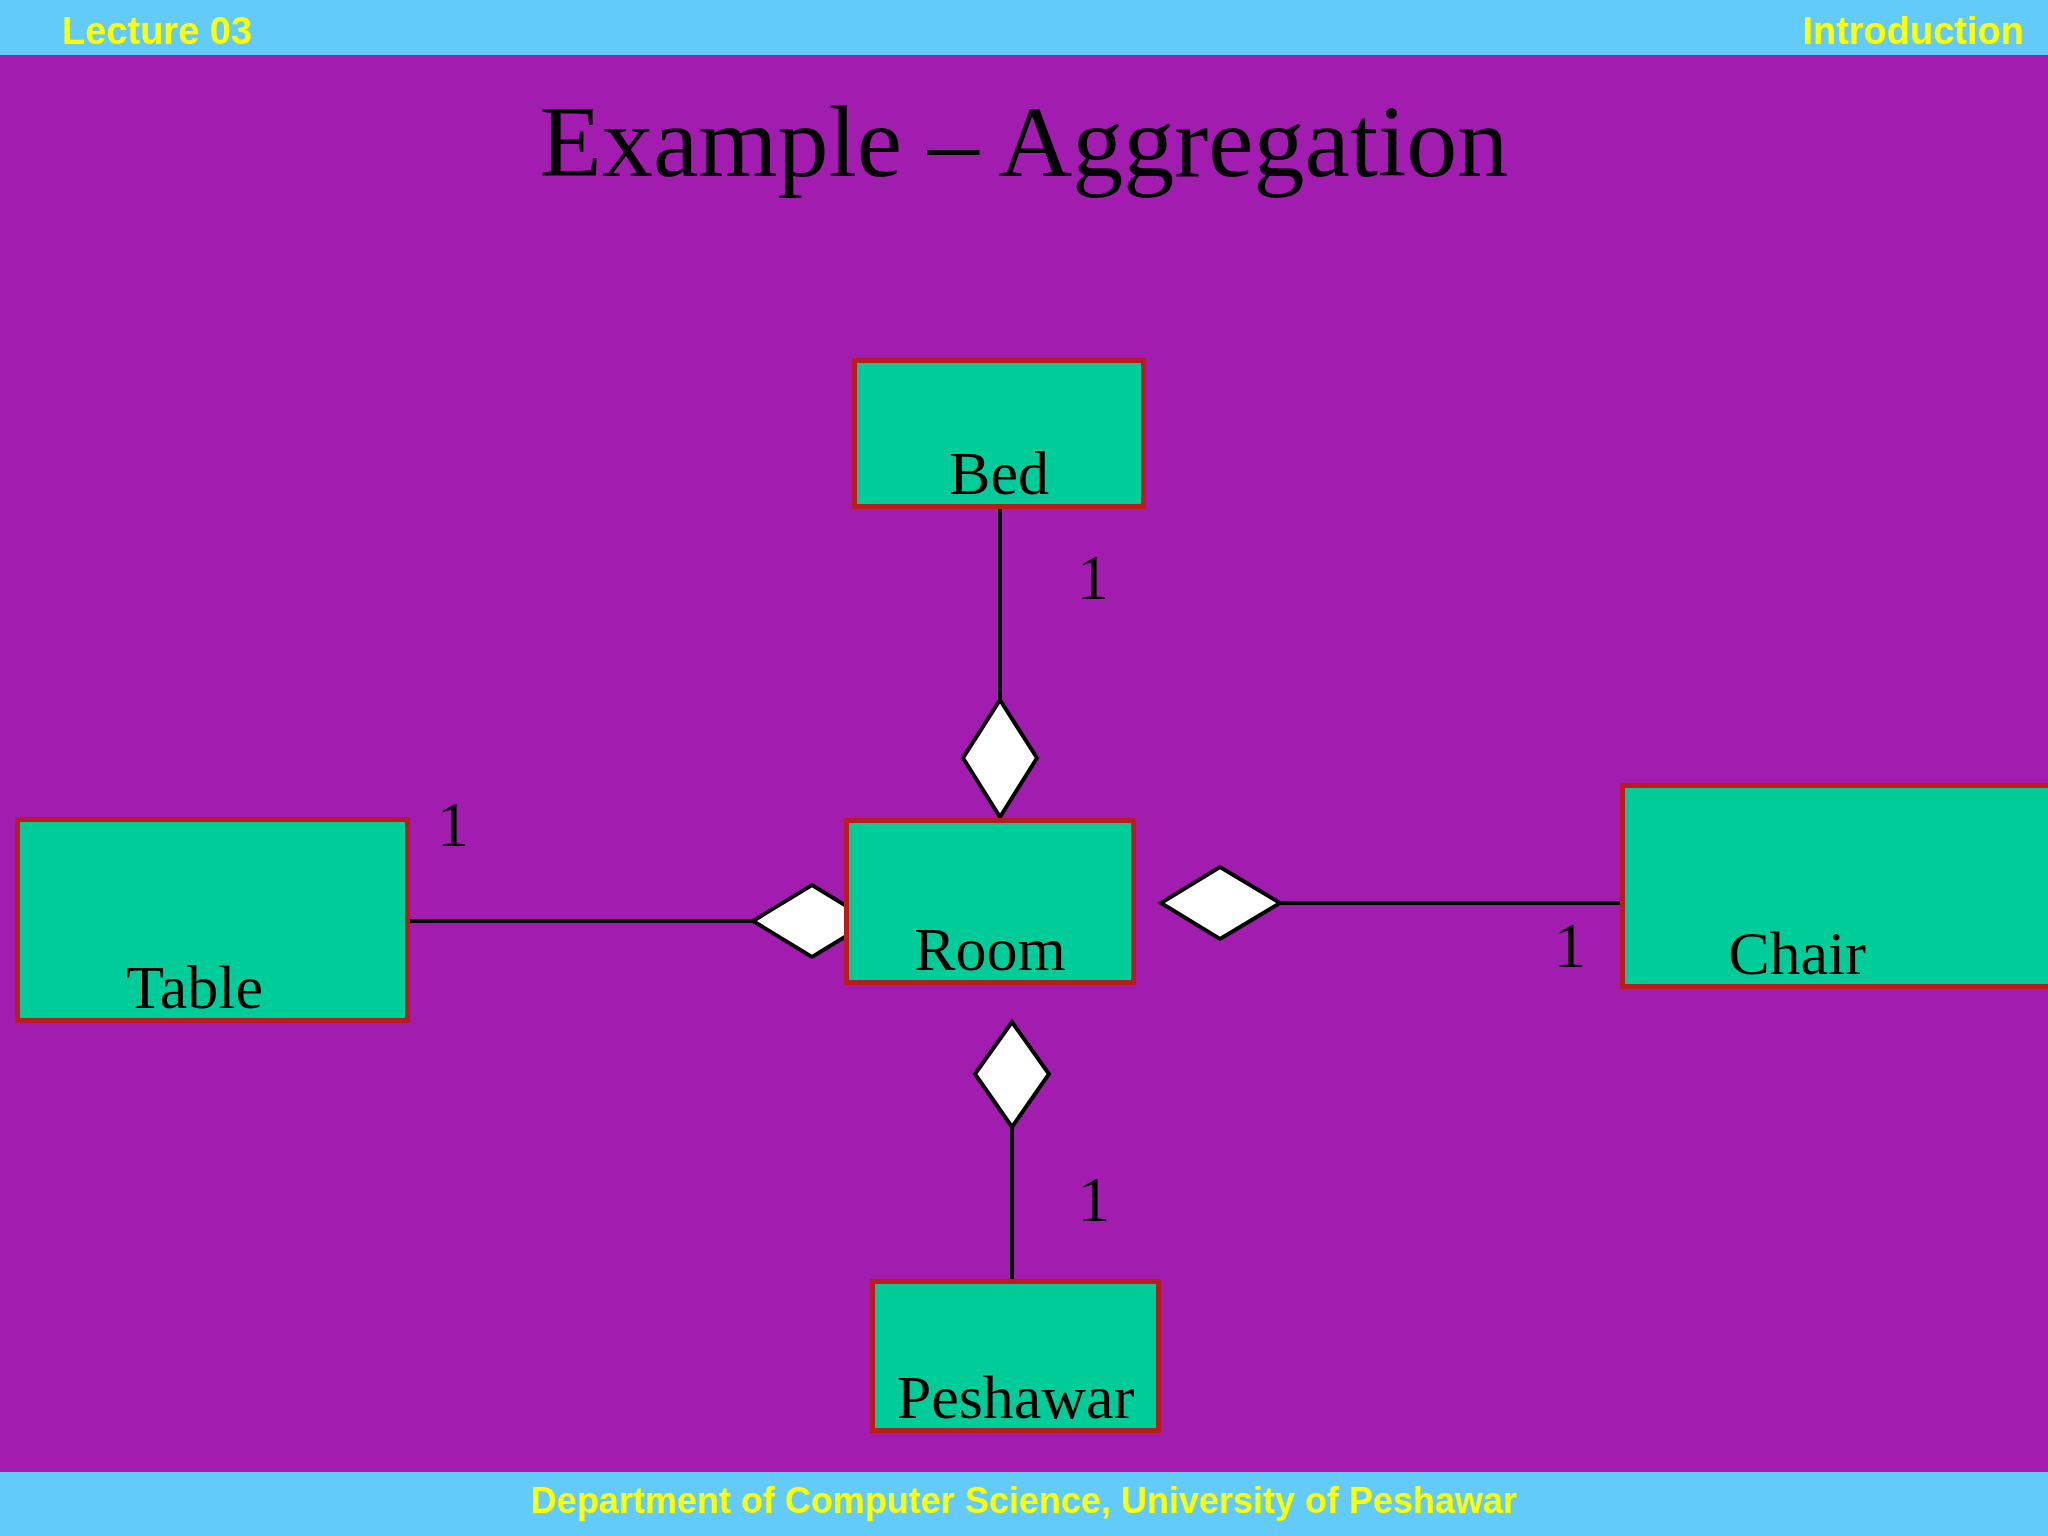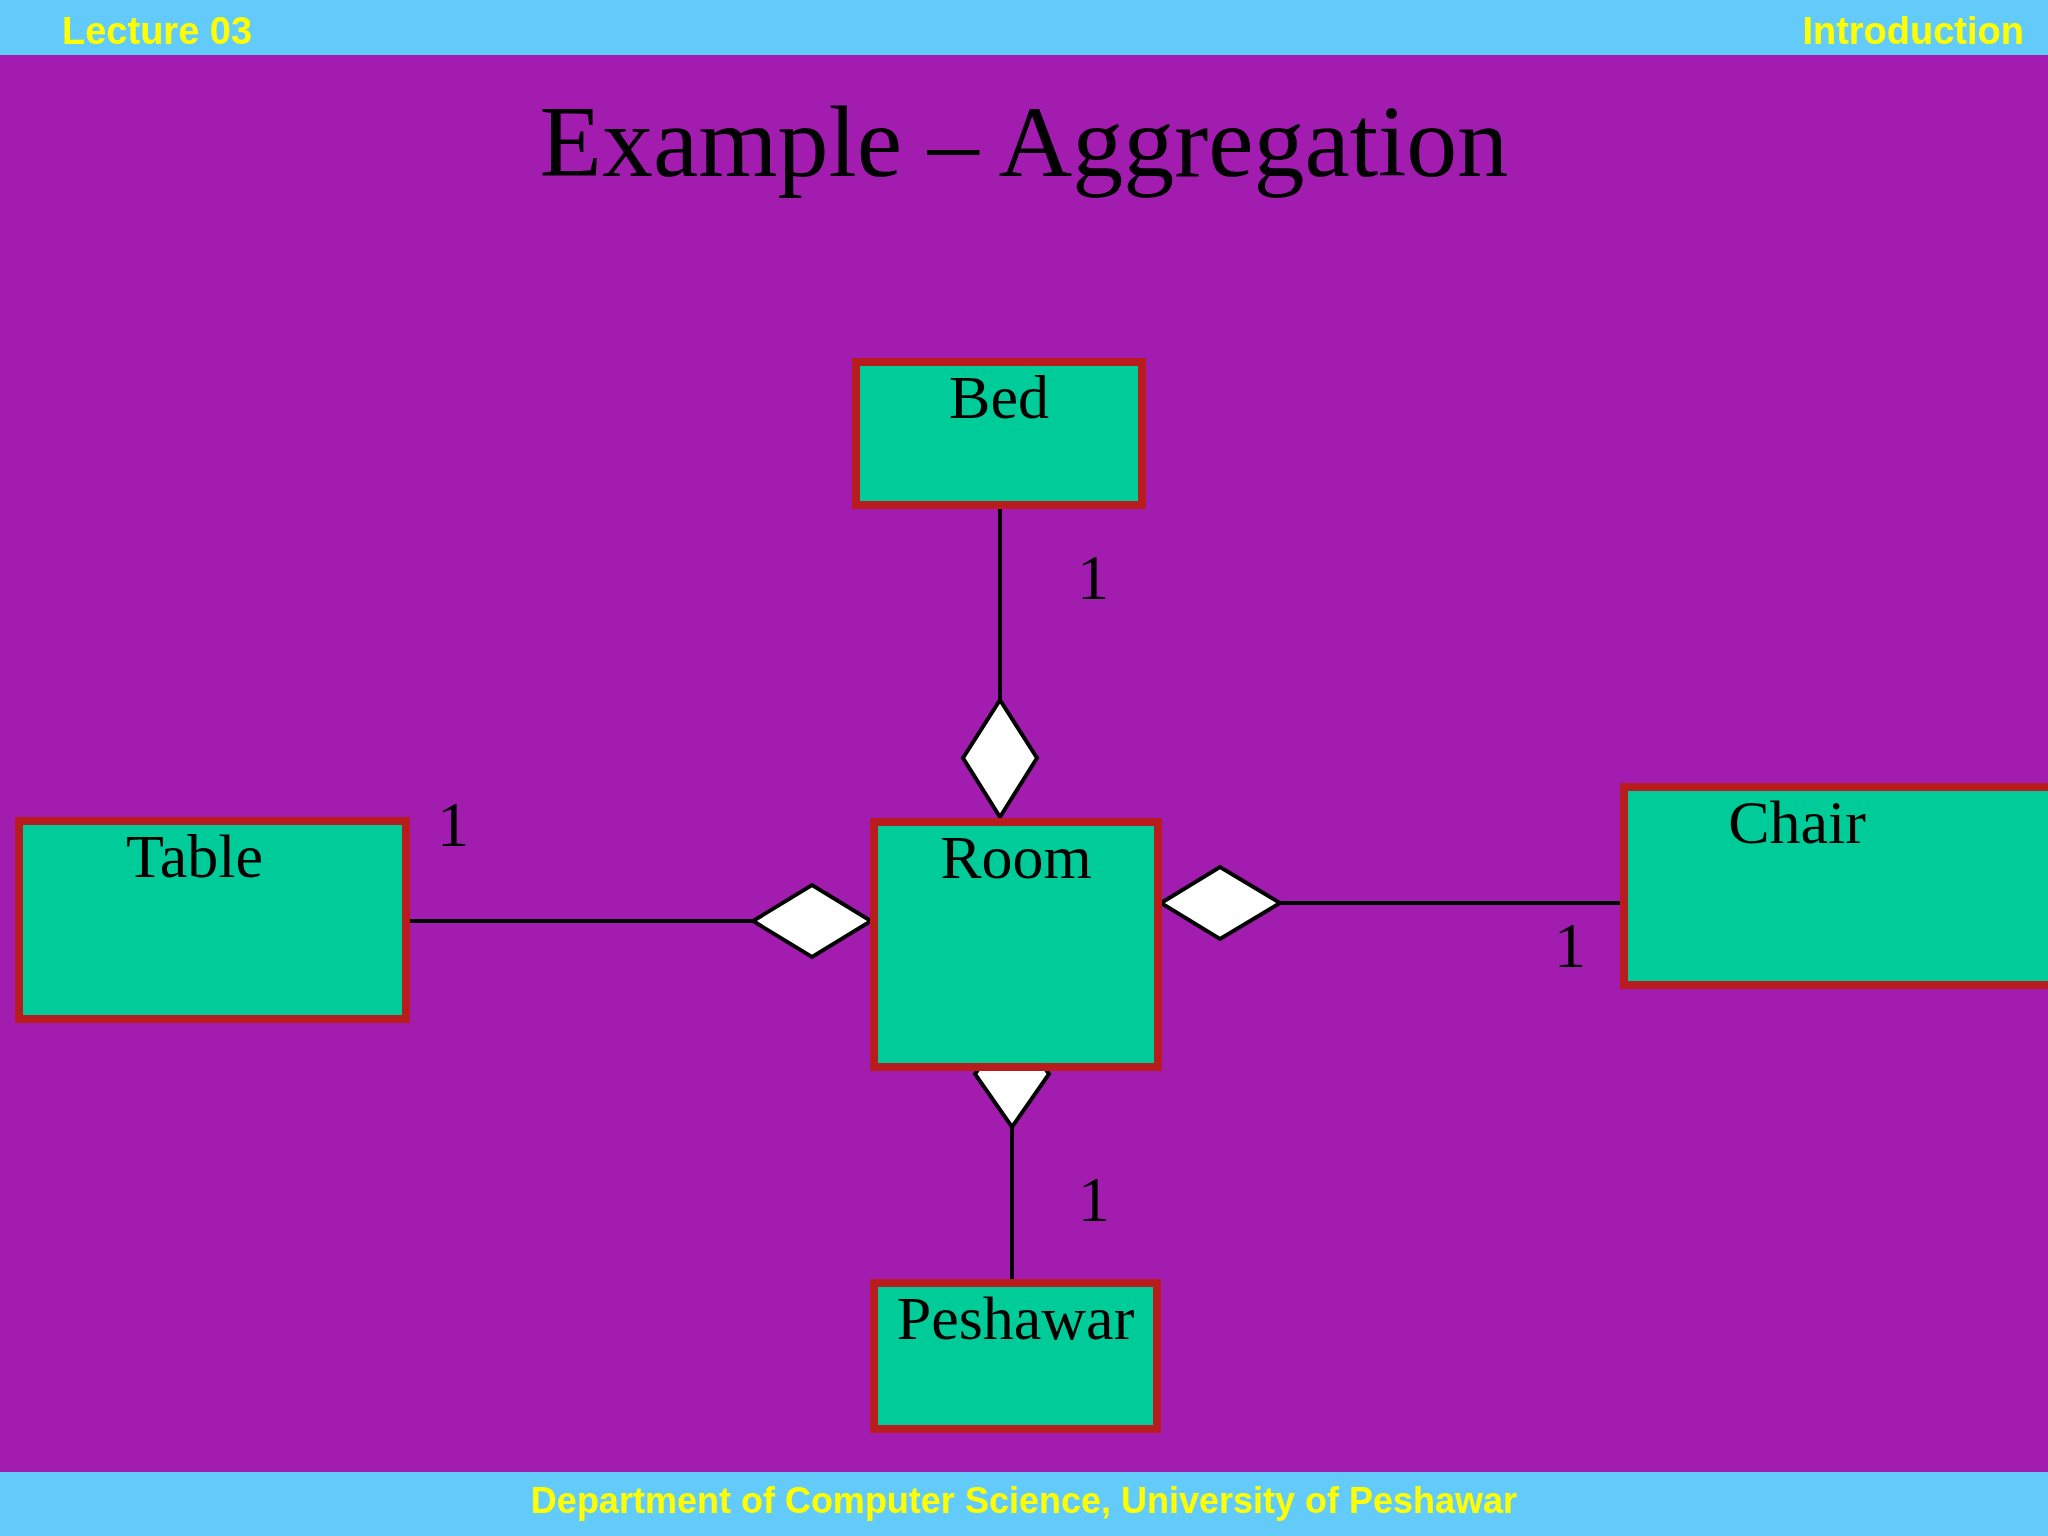--- a/index.html
+++ b/index.html
@@ -73,36 +73,36 @@
     position: absolute;
     left: 0; top: 0;
     width: 2048px;
     height: 1536px;
   }
 
   
   .class-box {
     position: absolute;
     background: #00CC99;
-    border: 8px solid #b91c1c;
+    border: 5px solid #b91c1c;
     box-sizing: border-box;
     display: flex;
-    align-items: flex-start;
+    align-items: flex-end;
     justify-content: center;
   }
   .class-label {
     font-family: "Liberation Serif", "DejaVu Serif", serif;
     font-size: 62px;
     color: #000000;
     line-height: 1;
     white-space: nowrap;
   }
 
   #box-bed     { left: 852px;  top: 358px;  width: 294px; height: 151px; }
-  #box-room    { left: 870px;  top: 818px;  width: 292px; height: 253px; }
+  #box-room    { left: 844px;  top: 818px;  width: 292px; height: 167px; }
   #box-chair   { left: 15px;   top: 817px;  width: 395px; height: 206px; }
   #box-table   { left: 1620px; top: 783px;  width: 470px; height: 206px; }
   #box-cupboard{ left: 870px;  top: 1279px; width: 291px; height: 154px; }
 
   
   #box-chair .class-label    { transform: translateX(-18px); }
   #box-table .class-label    { transform: translateX(-58px); }
 
   
   .mult {

